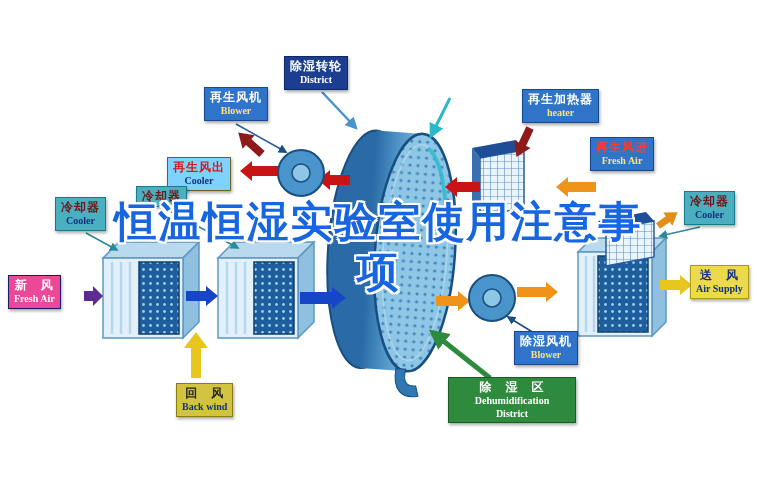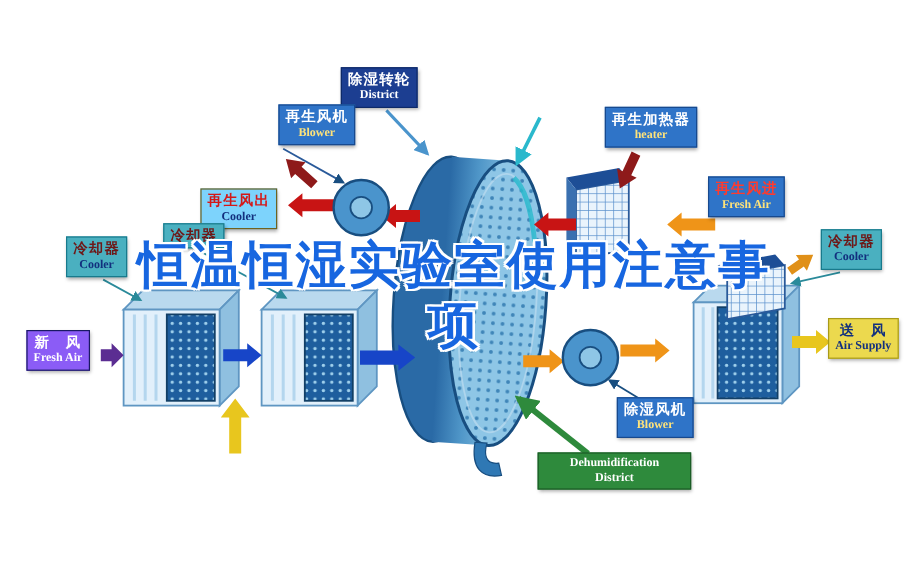--- a/index.html
+++ b/index.html
@@ -144,71 +144,76 @@
       <path d="M490,378 L432,332" stroke="#2e8a3c" stroke-width="5" marker-end="url(#mhGreen)"></path>
     </g>
   </svg>
 
   <div class="lbl" style="left:284px;top:56px;background:#1c3e91;border-color:#0e2a68;">
     <div class="zh c-white">除湿转轮</div>
     <div class="en c-white">District</div>
   </div>
 
 
-  <div class="lbl" style="left:204px;top:87px;background:#2f74c8;border-color:#17498e;margin-left:28px;">
+  <div class="lbl" style="left:204px;top:87px;background:#2f74c8;border-color:#17498e;">
     <div class="zh c-white">再生风机</div>
     <div class="en c-yellow">Blower</div>
   </div>
 
-  <div class="lbl" style="left:504px;top:89px;background:#2f74c8;border-color:#17498e;">
+  <div class="lbl" style="left:522px;top:89px;background:#2f74c8;border-color:#17498e;">
     <div class="zh c-white">再生加热器</div>
     <div class="en c-yellow">heater</div>
   </div>
 
   <div class="lbl" style="left:167px;top:157px;background:#7dd3fc;border-color:#6e6220;">
     <div class="zh c-red">再生风出</div>
     <div class="en c-navy">Cooler</div>
   </div>
 
-  <div class="lbl" style="left:590px;top:147px;background:#2f74c8;border-color:#17498e;">
+  <div class="lbl" style="left:590px;top:137px;background:#2f74c8;border-color:#17498e;">
     <div class="zh c-red2">再生风进</div>
     <div class="en c-yellow">Fresh Air</div>
   </div>
 
   <div class="lbl" style="left:55px;top:197px;background:#4ab0c0;border-color:#187a8c;">
     <div class="zh c-darkred">冷却器</div>
     <div class="en c-navy">Cooler</div>
   </div>
 
   <div class="lbl" style="left:136px;top:186px;background:#4ab0c0;border-color:#187a8c;">
     <div class="zh c-darkred">冷却器</div>
   </div>
 
   <div class="lbl" style="left:684px;top:191px;background:#4ab0c0;border-color:#187a8c;">
     <div class="zh c-darkred">冷却器</div>
     <div class="en c-navy">Cooler</div>
   </div>
 
-  <div class="lbl" style="left:22px;top:275px;background:#8b5cf6;border-color:#1a1964;">
+  <div class="lbl" style="left:8px;top:275px;background:#ec4899;border-color:#1a1964;">
     <div class="zh c-white">新　风</div>
     <div class="en c-white">Fresh Air</div>
   </div>
 
   <div class="lbl" style="left:690px;top:265px;background:#ecd94e;border-color:#a89a18;">
     <div class="zh c-navy">送　风</div>
     <div class="en c-navy">Air Supply</div>
   </div>
 
+  <div class="lbl" style="left:176px;top:383px;background:#d2c440;border-color:#8a7c14;">
+    <div class="zh c-dark">回　风</div>
+    <div class="en c-navy">Back wind</div>
+  </div>
 
   <div class="lbl" style="left:514px;top:331px;background:#2f74c8;border-color:#17498e;">
     <div class="zh c-white">除湿风机</div>
     <div class="en c-yellow">Blower</div>
   </div>
 
   <div class="lbl wrap" style="left:448px;top:377px;width:116px;background:#2e8a3c;border-color:#1b5c26;">
+    <div class="zh c-white">除　湿　区</div>
     <div class="en c-white">Dehumidification</div>
     <div class="en c-white">District</div>
   </div>
 
   <div class="title">
     <div>恒温恒湿实验室使用注意事</div>
     <div>项</div>
   </div>
 
 </div>

